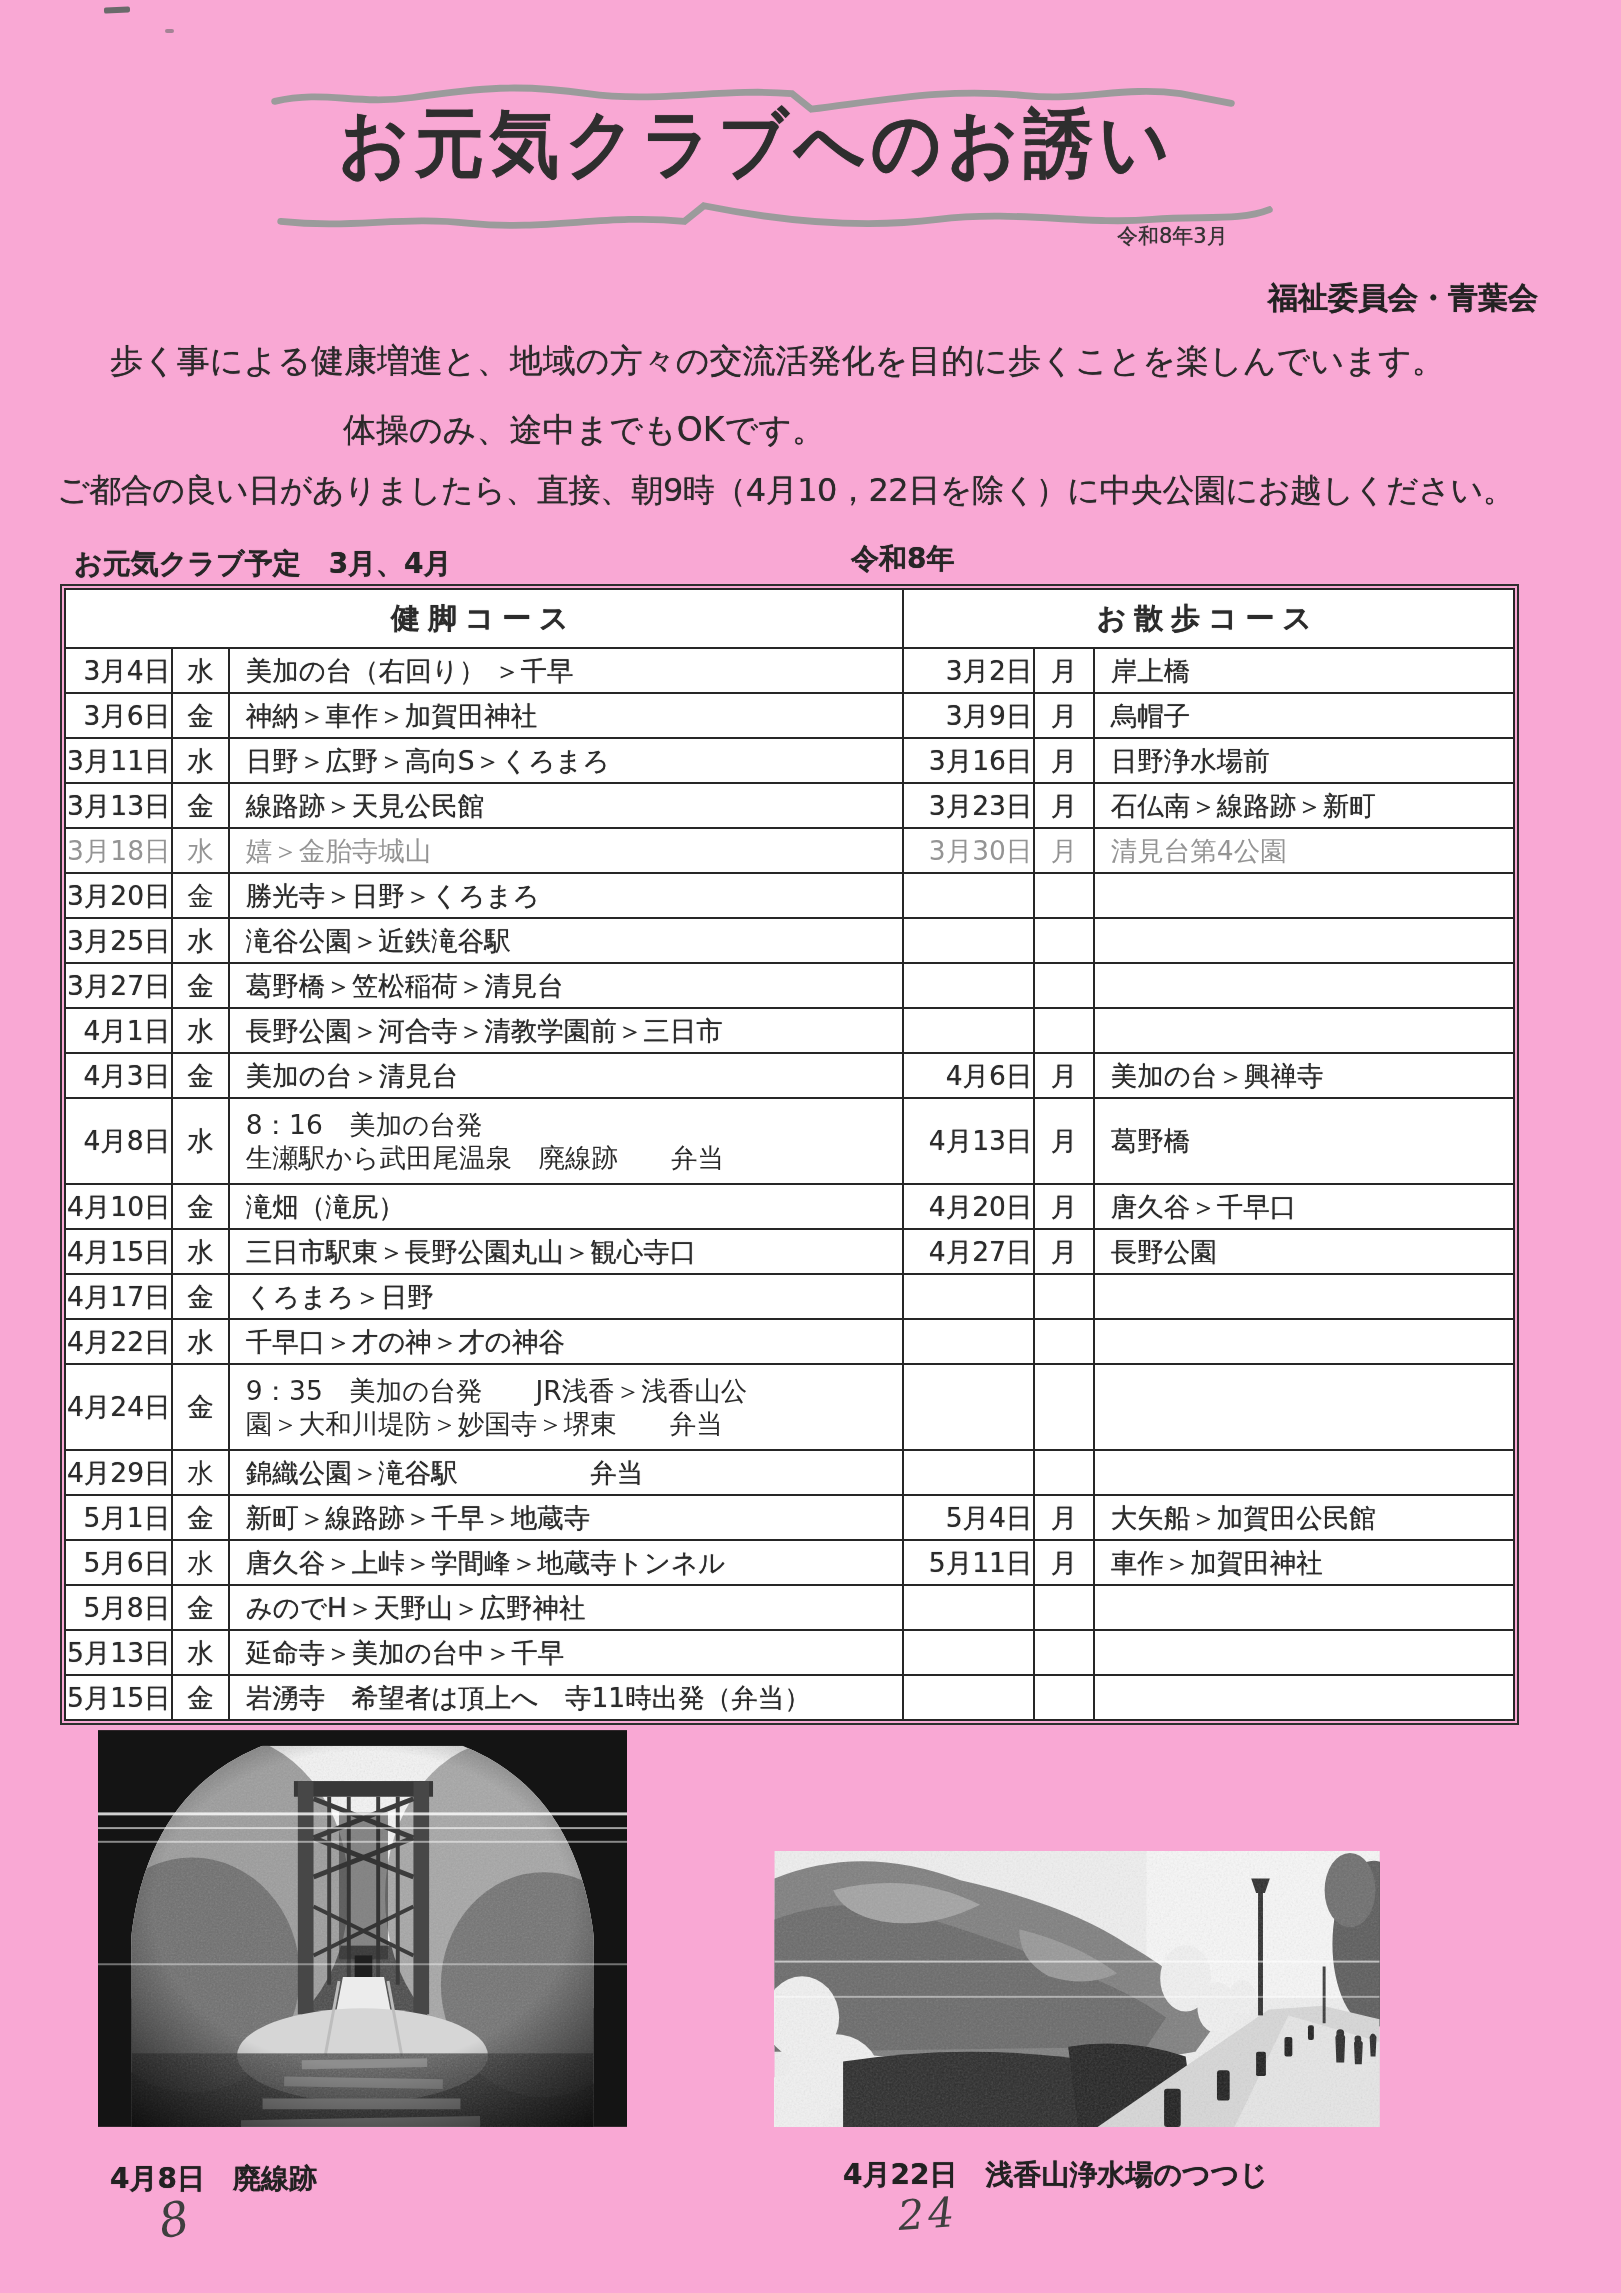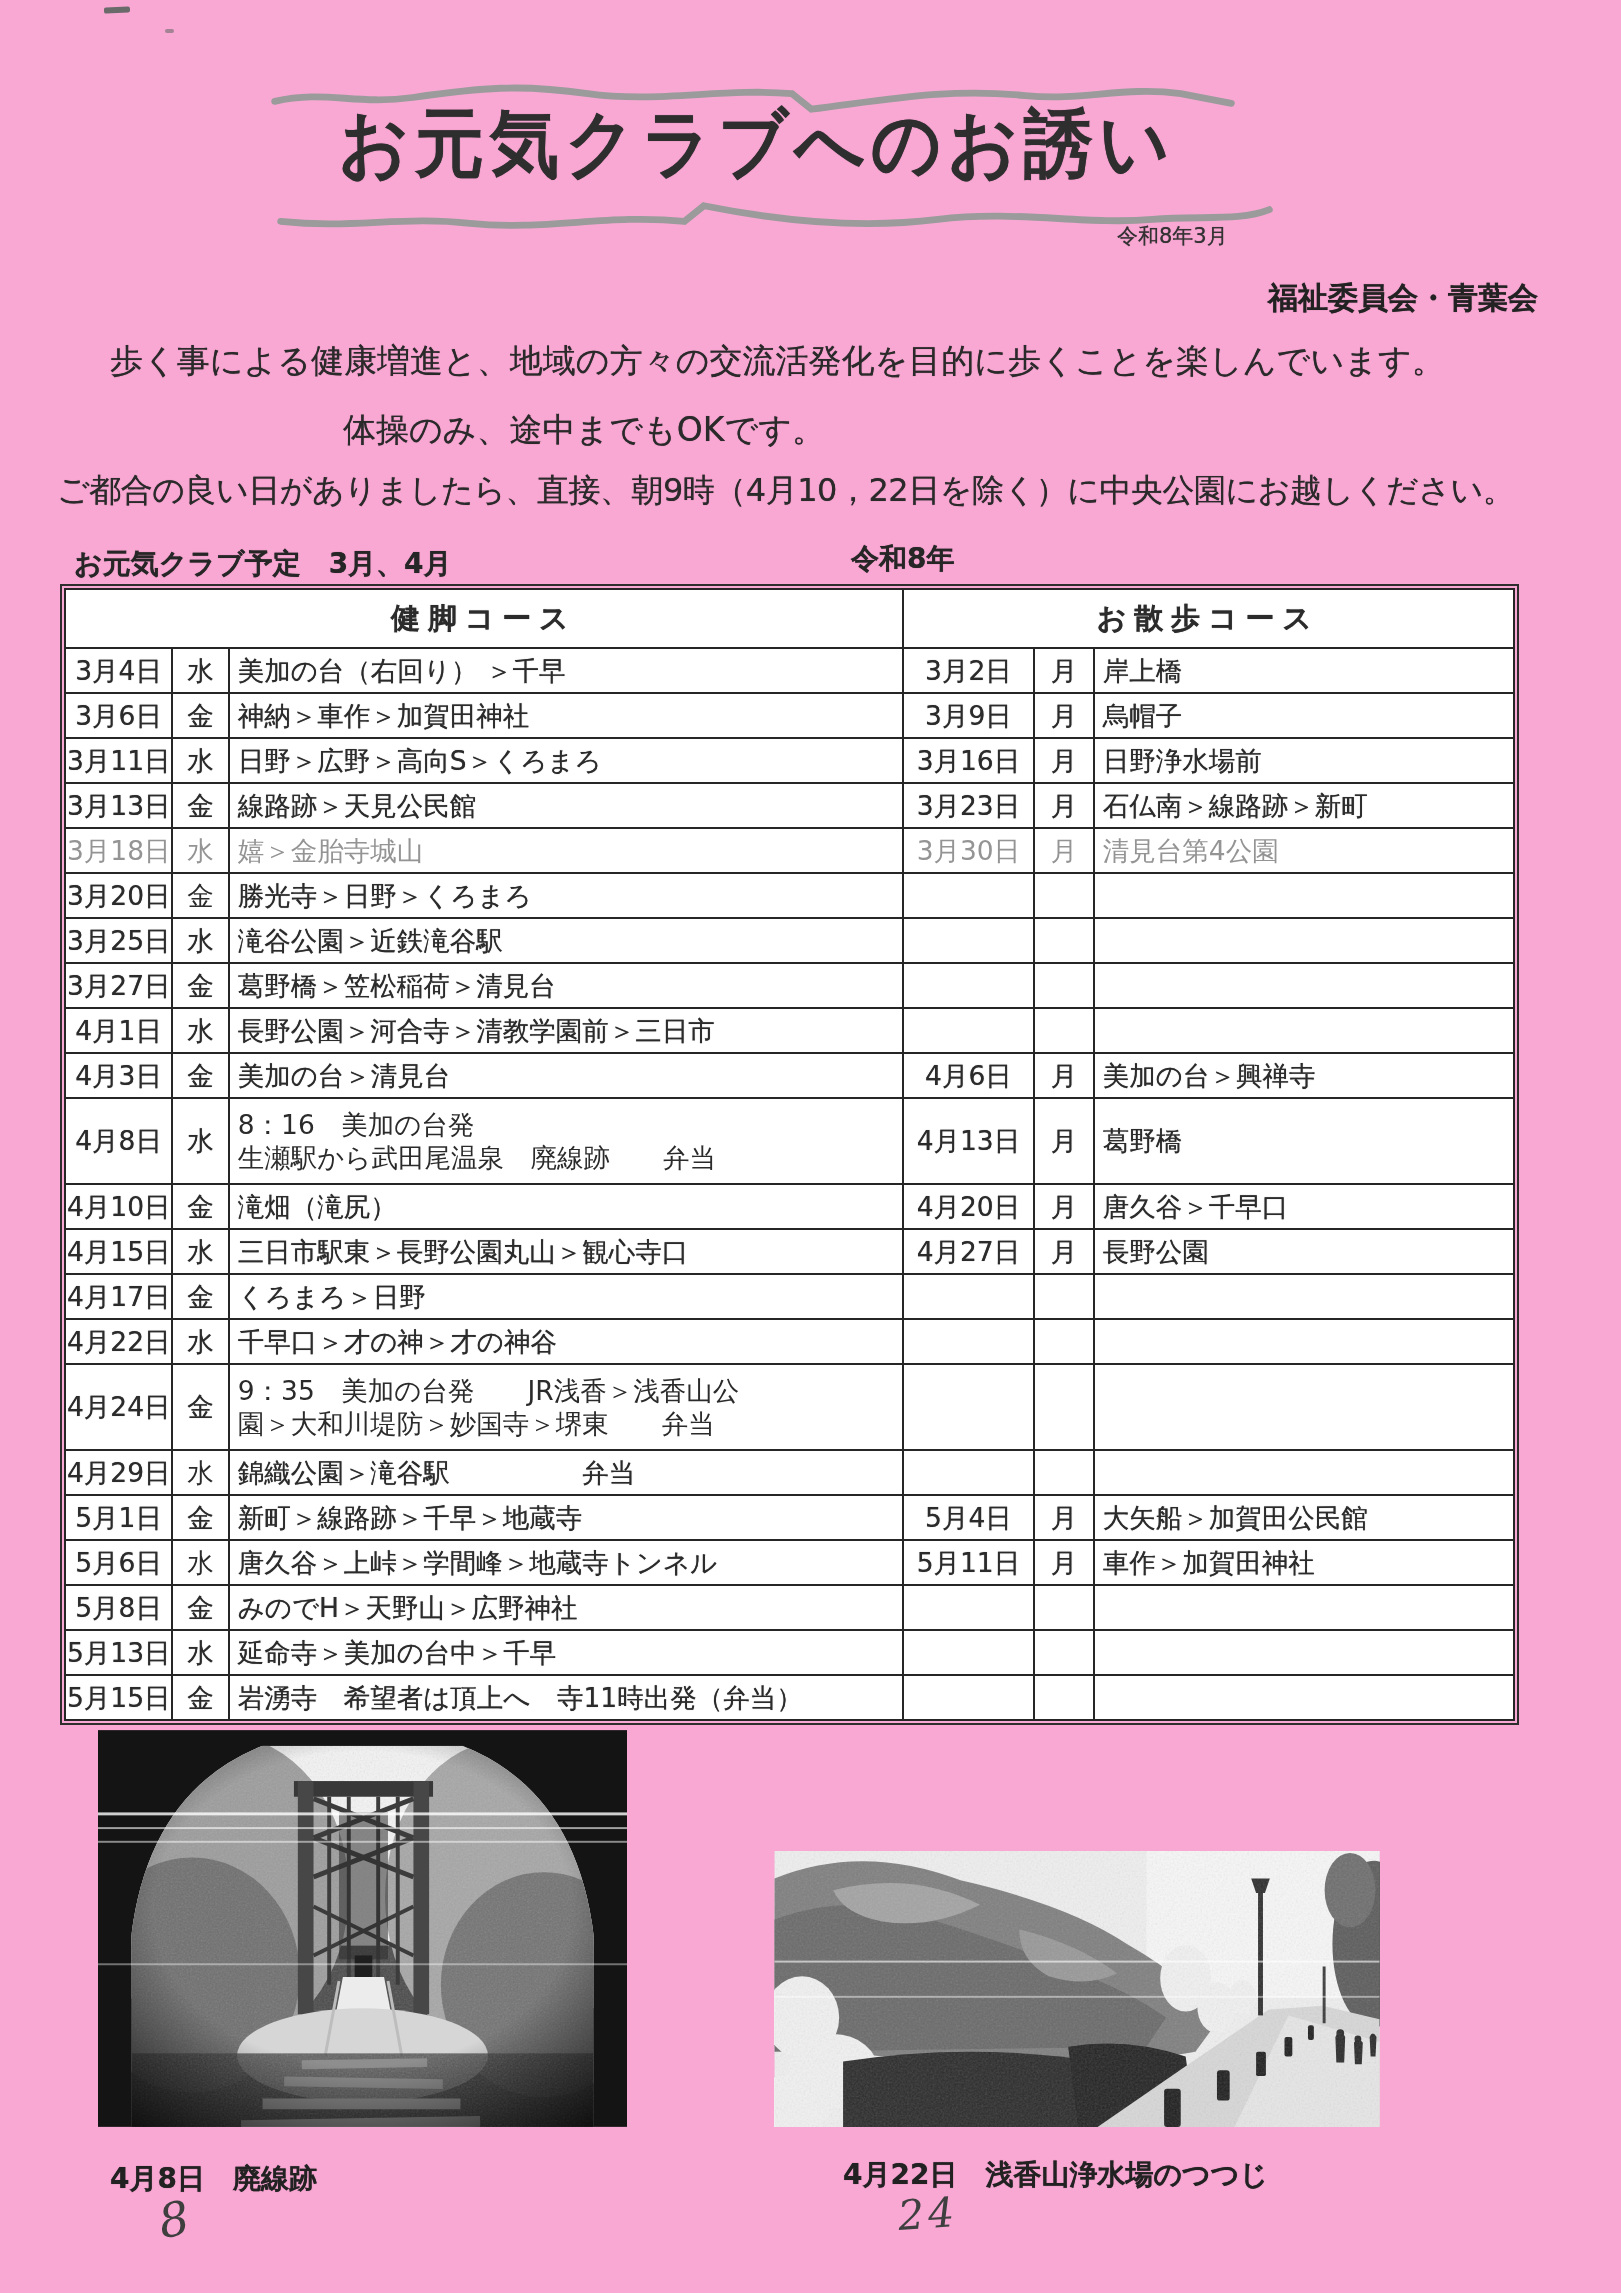--- a/index.html
+++ b/index.html
@@ -40,23 +40,23 @@
     background:#fff;
   }
   table.schedule th{
     border:2px solid #262626;border-bottom:2.9px solid #262626;
     height:55px;font-size:29px;font-weight:bold;letter-spacing:7.8px;color:#2b2b2b;
   }
   table.schedule td{
     border:2px solid #262626;height:41px;font-size:26.5px;color:#2b2b2b;
     overflow:hidden;white-space:nowrap;
   }
-  td.c0,td.c3{text-align:center;letter-spacing:0px;}
+  td.c0,td.c3{text-align:right;letter-spacing:0px;}
   td.c1,td.c4{text-align:center;}
-  td.c2,td.c5{padding-left:8px;border-radius:21px;}
+  td.c2,td.c5{padding-left:16px;border-radius:21px;}
   td.c2{border-right-width:2.9px;}
   tr.tall td{height:82px;}
   tr.tall td.c2{white-space:pre-line;line-height:1.25;font-size:26.5px;}
   tr.faded td{color:#949494;text-shadow:none;}
   td.gray{color:#9a9a9a;text-shadow:none;}
   
   .photo{position:absolute;}
   .photo-left{left:98px;top:1730px;}
   .photo-right{left:774px;top:1851px;}
   .pcap{position:absolute;font-size:28px;font-weight:bold;color:#222;white-space:nowrap;}

